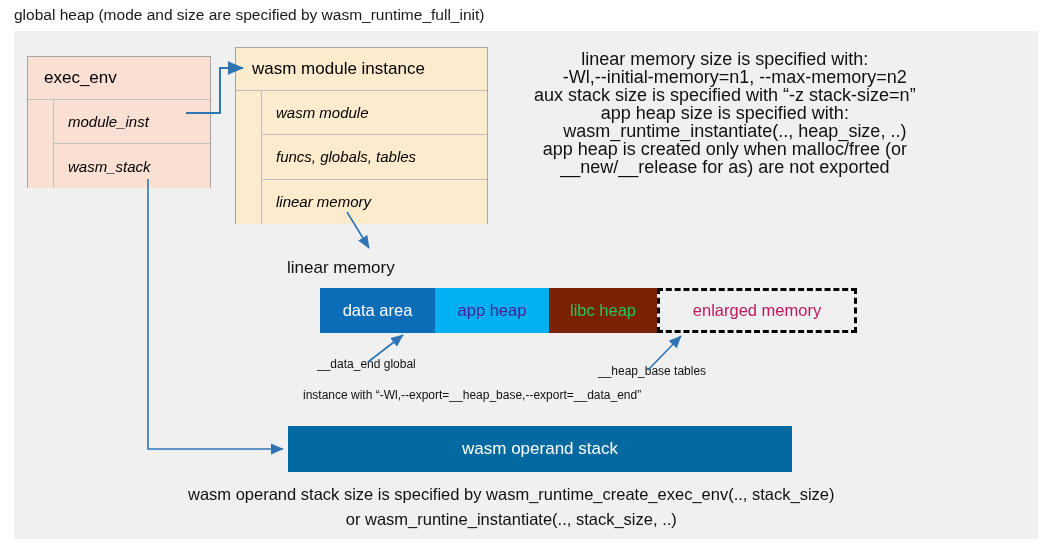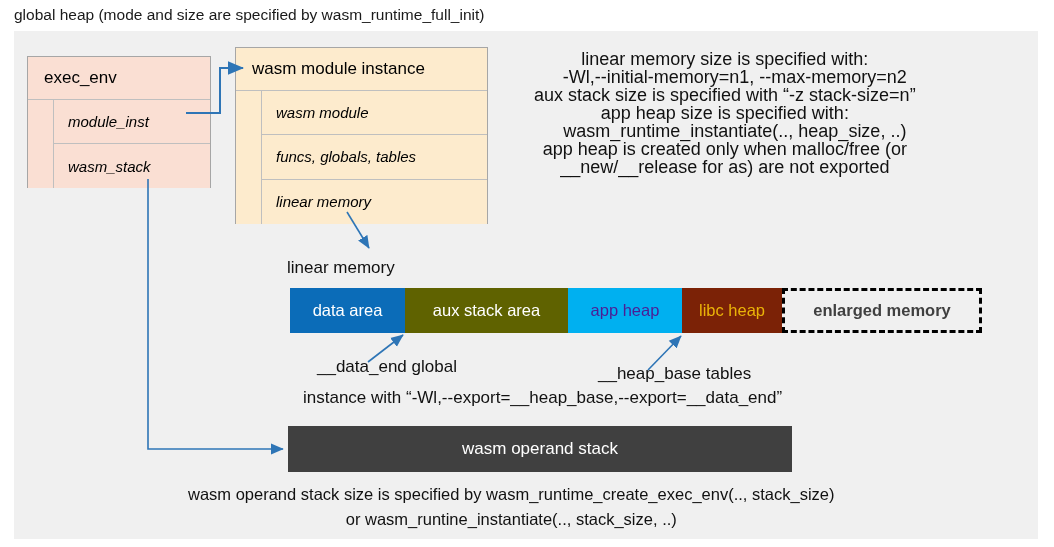--- a/index.html
+++ b/index.html
@@ -150,21 +150,21 @@
   }
   .mem-seg.enlarged {
     color: #1f3864;
     background: #f0f0f0;
     border: 3px dashed #000000;
   }
 
   
   .anno {
     position: absolute;
-    font-size: 17px;
+    font-size: 12px;
     color: #111111;
     white-space: nowrap;
   }
   #anno-data-end   { left: 317px; top: 357px; }
   #anno-heap-base  { left: 598px; top: 364px; }
   #anno-exported   { left: 303px; top: 388px; }
 
   
   #operand-stack-box {
     position: absolute;
@@ -235,32 +235,31 @@
     -Wl,--initial-memory=n1, --max-memory=n2
 aux stack size is specified with “-z stack-size=n”
 app heap size is specified with:
     wasm_runtime_instantiate(.., heap_size, ..)
 app heap is created only when malloc/free (or
 __new/__release for as) are not exported</div>
 
   <div id="linear-memory-label">linear memory</div>
 
   <div id="memory-bar">
-      <div class="mem-seg" style="width: 115px; background: rgb(11, 108, 184); color: rgb(255, 255, 255);">data area</div>
-      <div class="mem-seg" style="width: 163px; background: rgb(95, 98, 0); color: rgb(255, 255, 255);">aux stack area</div>
+      <div class="mem-seg" style="width: 115px; background: rgb(11, 108, 184); color: rgb(255, 255, 255); margin-left: 30px;">data area</div>
       <div class="mem-seg" style="width: 114px; background: rgb(0, 176, 240); color: #4c1d95;">app heap</div>
-      <div class="mem-seg" style="width: 100px; background: rgb(123, 34, 6); color: #eab308;">libc heap</div>
-      <div class="mem-seg enlarged" style="width: 200px; color: #404040; font-weight: bold;">enlarged memory</div>
+      <div class="mem-seg" style="width: 108px; background: rgb(123, 34, 6); color: #22c55e;">libc heap</div>
+      <div class="mem-seg enlarged" style="width: 200px; color: #be185d;">enlarged memory</div>
     </div>
 
   <div class="anno" id="anno-data-end">__data_end global</div>
   <div class="anno" id="anno-heap-base">__heap_base tables</div>
   <div class="anno" id="anno-exported">instance with “-Wl,--export=__heap_base,--export=__data_end”</div>
 
-  <div id="operand-stack-box" style="background: #404040;">wasm operand stack</div>
+  <div id="operand-stack-box" style="background: #0369a1;">wasm operand stack</div>
 
   <div class="note-block" id="notes-operand-stack">wasm operand stack size is specified by wasm_runtime_create_exec_env(.., stack_size)
 or wasm_runtine_instantiate(.., stack_size, ..)</div>
 
   <svg id="connectors" viewBox="0 0 1054 547">
     <defs>
       <marker id="arrowBlue" markerWidth="9" markerHeight="9" refX="7.5" refY="4" orient="auto">
         <path d="M0,0.6 L8,4 L0,7.4 z" fill="#2e75b6"></path>
       </marker>
       <marker id="arrowBlueSm" markerWidth="9" markerHeight="9" refX="7.5" refY="4" orient="auto">

